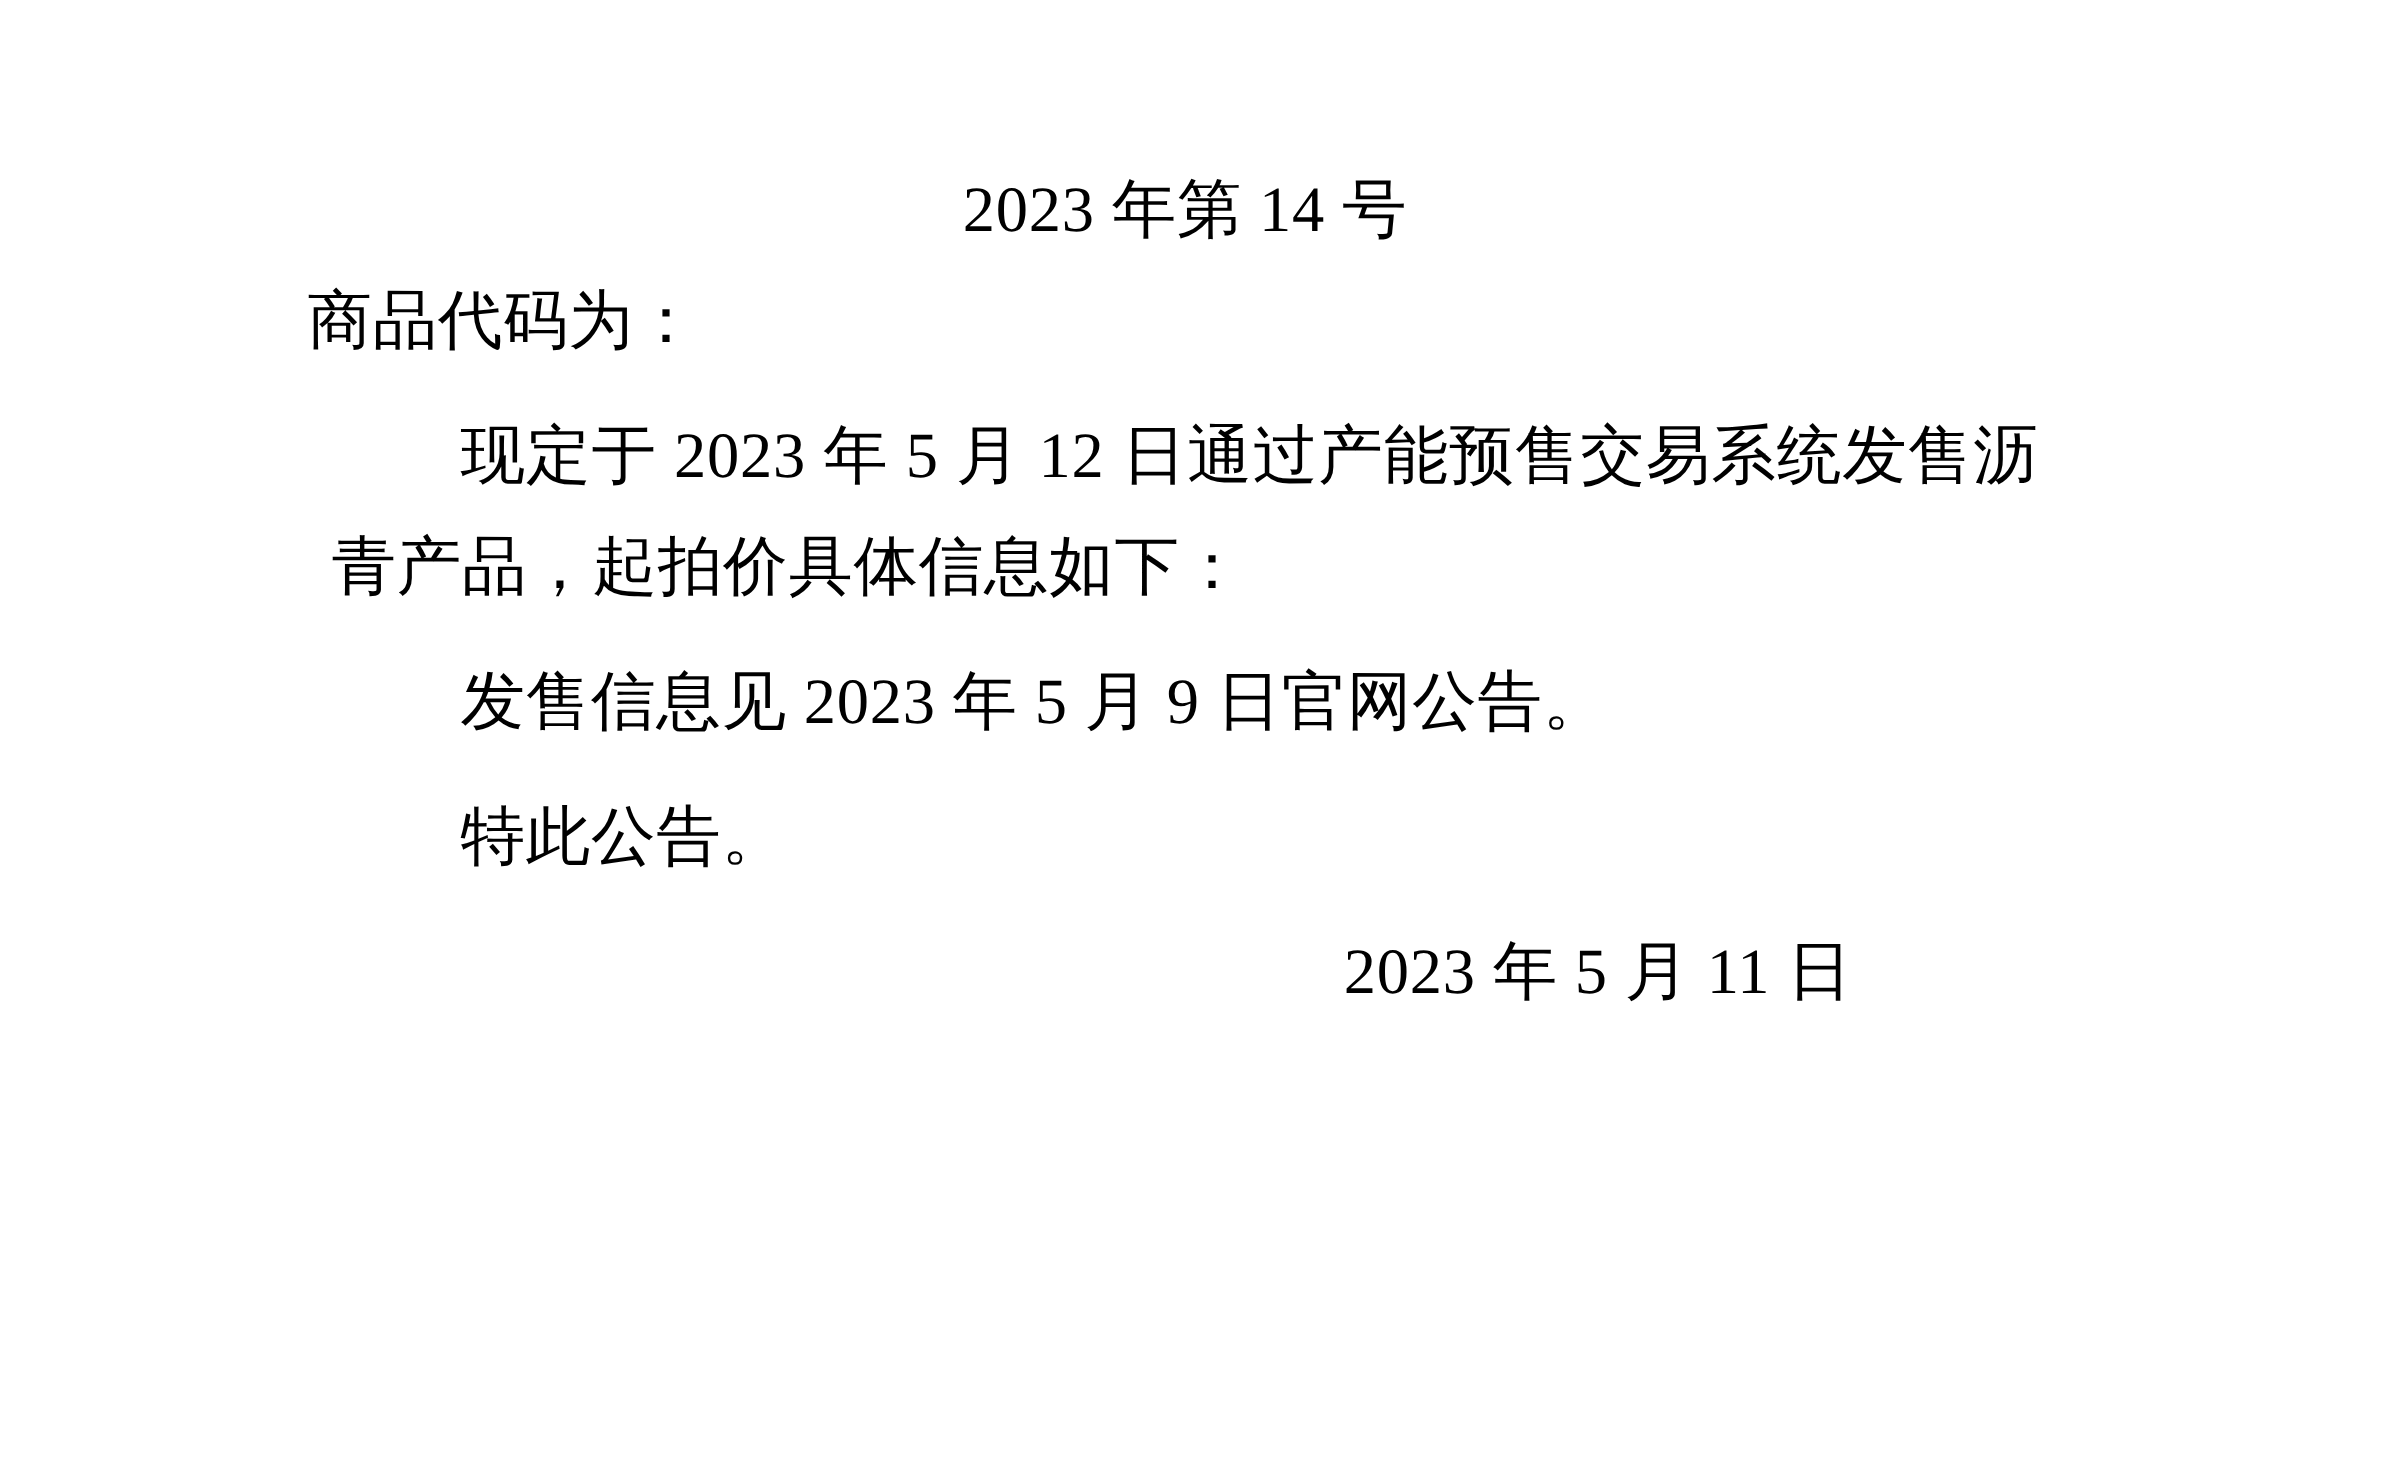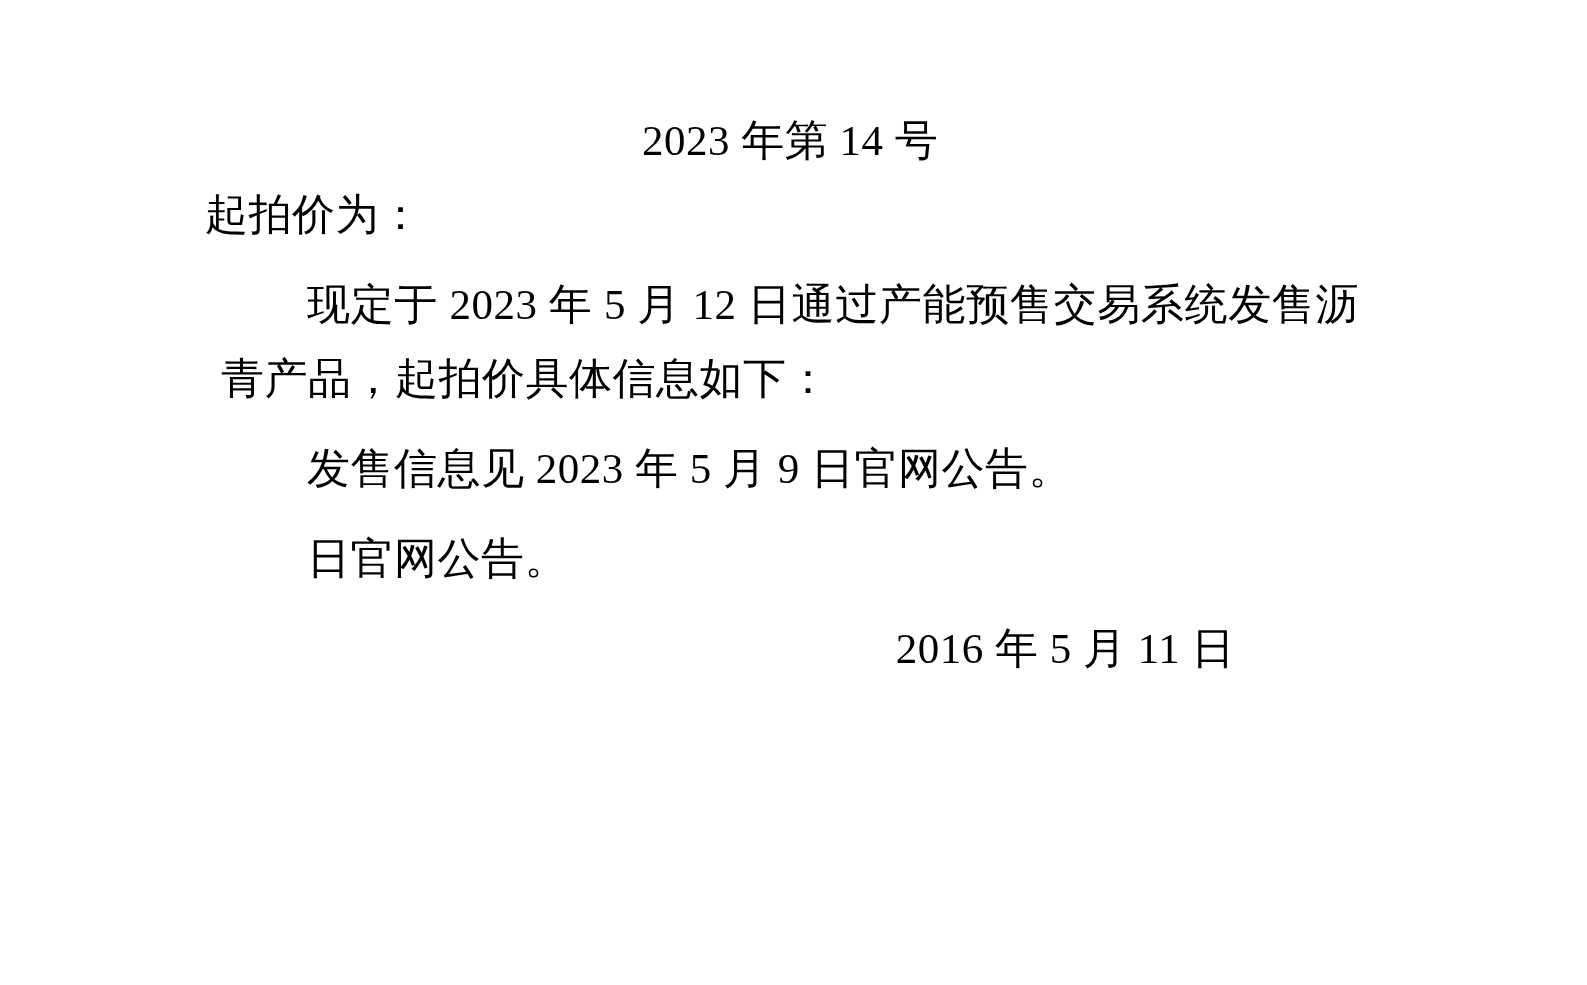--- a/index.html
+++ b/index.html
@@ -52,19 +52,19 @@
     text-align: right;
     padding-right: 140px;
   }
 </style>
 </head>
 <body>
 
 <div class="page">
   <div class="content">
     <p class="doc-title">2023 年第 14 号</p>
-    <p class="salutation">起拍价为：</p>
+    <p class="salutation">商品代码为：</p>
     <p class="para">现定于 2023 年 5 月 12 日通过产能预售交易系统发售沥青产品，起拍价具体信息如下：</p>
     <p class="para no-justify">发售信息见 2023 年 5 月 9 日官网公告。</p>
-    <p class="para no-justify">日官网公告。</p>
-    <p class="sign-date">2016 年 5 月 11 日</p>
+    <p class="para no-justify">特此公告。</p>
+    <p class="sign-date">2023 年 5 月 11 日</p>
   </div>
 </div>
 
 </body></html>

